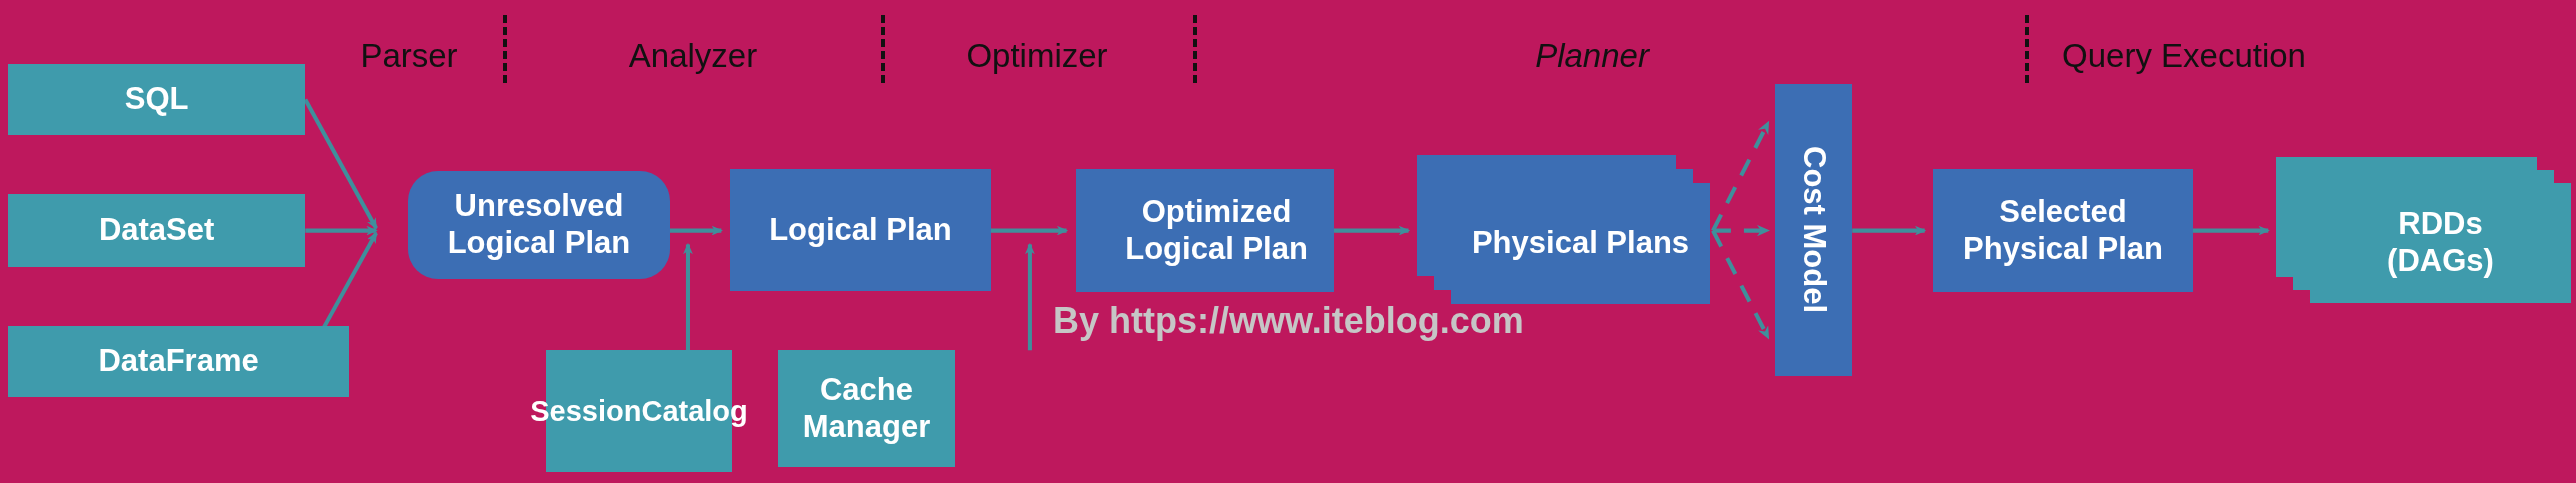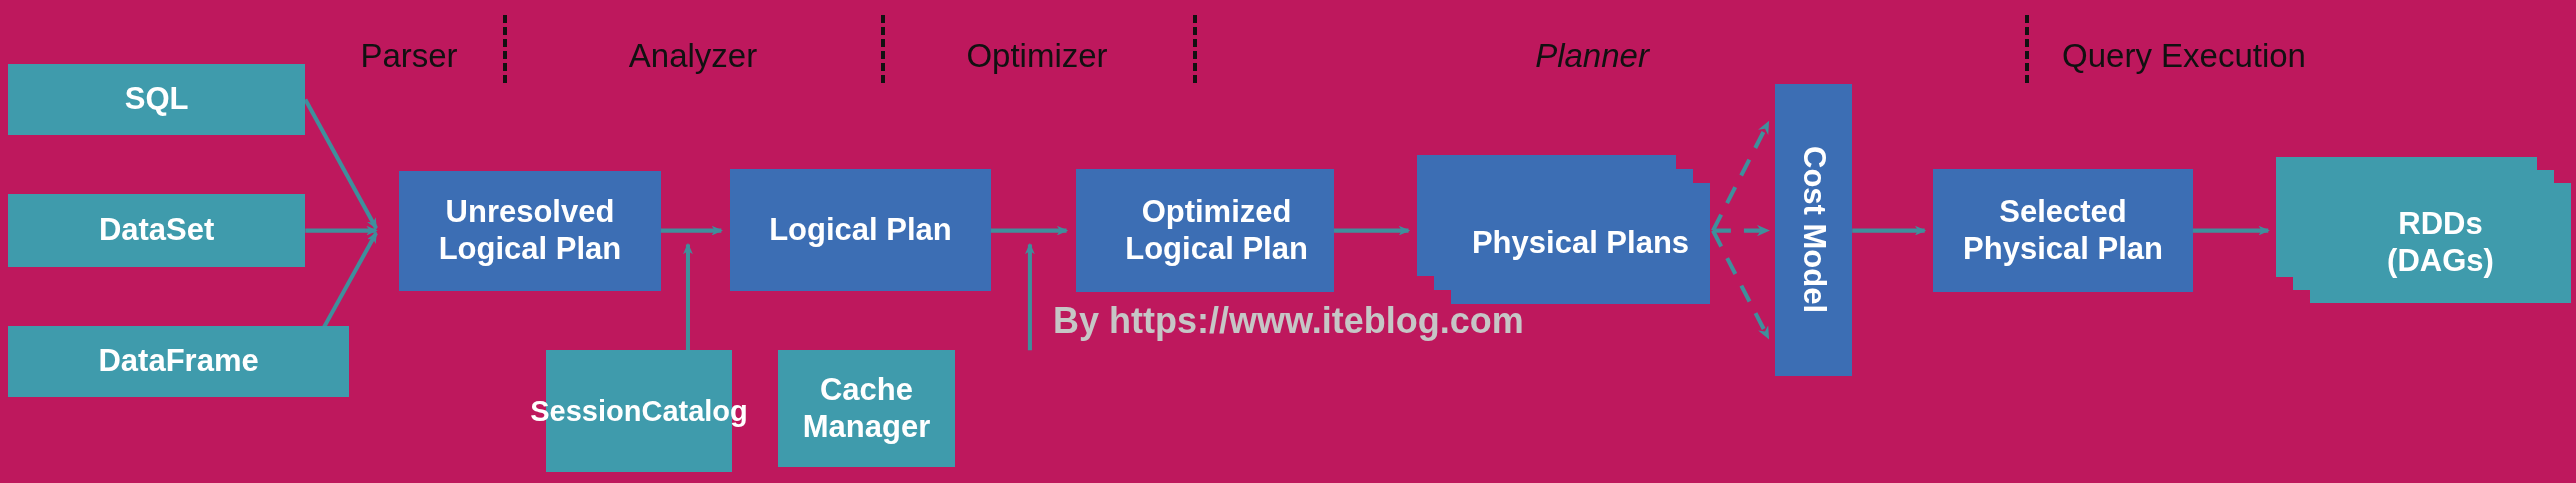--- a/index.html
+++ b/index.html
@@ -106,21 +106,21 @@
   <div class="node teal" style="left:8.1px;top:64px;width:297px;height:71px;">
     <span>SQL</span>
   </div>
   <div class="node teal" style="left:8.1px;top:194px;width:297px;height:73px;">
     <span>DataSet</span>
   </div>
   <div class="node teal" style="left:8.1px;top:326px;width:341px;height:71px;">
     <span>DataFrame</span>
   </div>
 
-  <div class="node blue" style="left:399px;top:171px;width:262px;height:120px;">
+  <div class="node blue" style="left:408px;top:171px;width:262px;height:108px;border-radius:30px;">
     <span>Unresolved<br>Logical Plan</span>
   </div>
   <div class="node blue" style="left:730px;top:169px;width:261px;height:122px;">
     <span>Logical Plan</span>
   </div>
   <div class="node blue" style="left:1076px;top:169px;width:258px;height:123px;padding-left:28px;">
     <span>Optimized<br>Logical Plan</span>
   </div>
   <div class="node blue" style="left:1451px;top:183px;width:259px;height:121px;">
     <span>Physical Plans</span>

